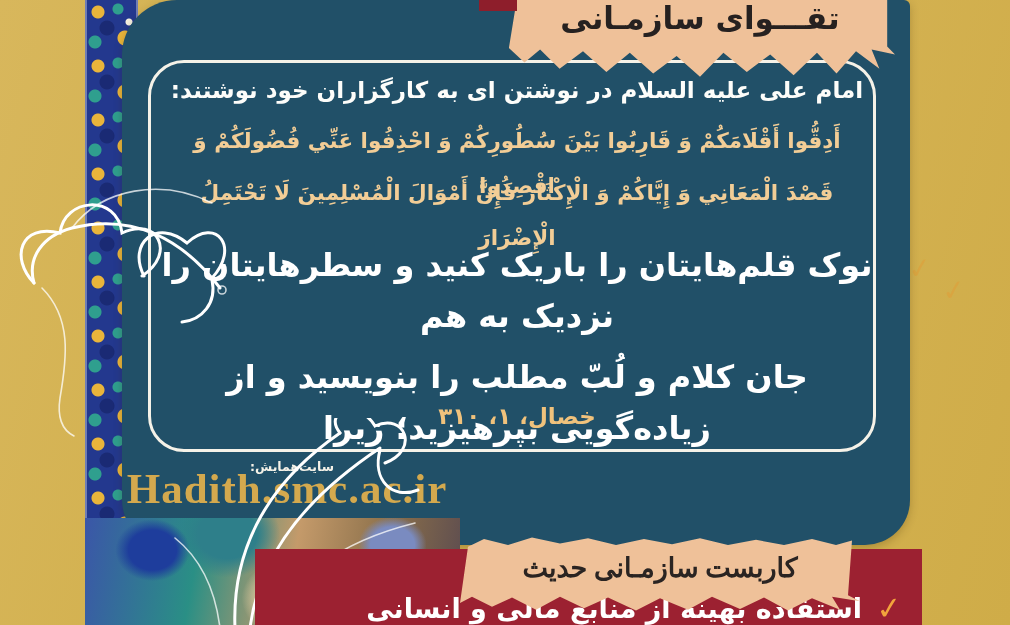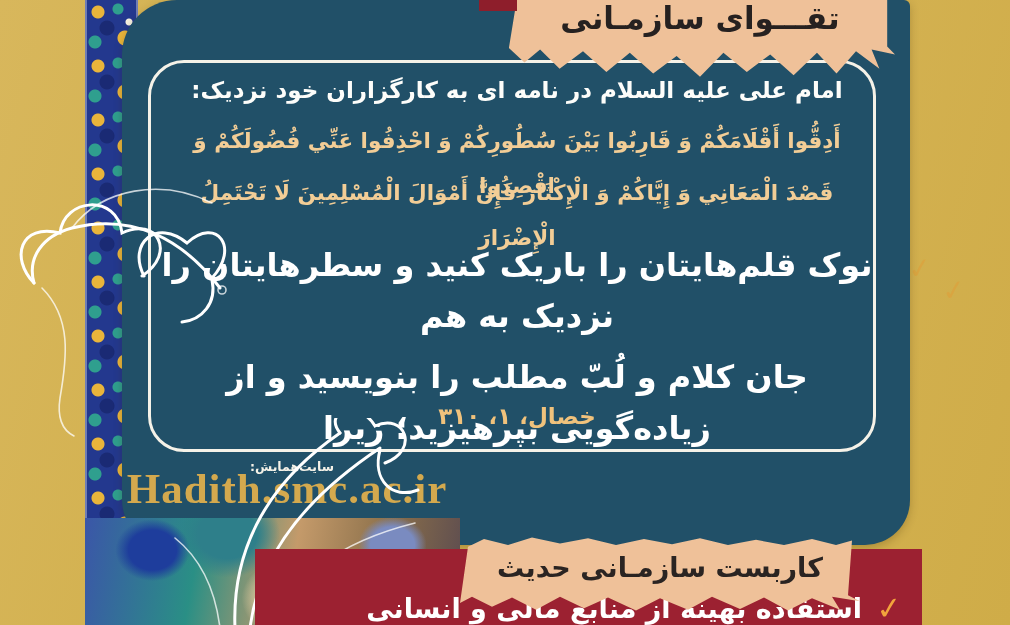--- a/index.html
+++ b/index.html
@@ -81,21 +81,21 @@
   .app-item{ position:absolute; top:44px; right:20px; direction:rtl;
     display:flex; align-items:flex-start; gap:14px; font-weight:bold;}
   .app-item .check{ color:#f2a43c; font-size:31px; line-height:1; transform:rotate(-6deg);}
   .app-item .label{ color:#ffffff; font-size:27px; line-height:1.2;}
   .heading-box{
     position:absolute; left:460px; top:536px; width:400px; height:76px; z-index:6;
     background:#efc199;
     clip-path:polygon(2% 14%,6% 4%,12% 12%,18% 2%,25% 10%,32% 3%,39% 12%,46% 4%,53% 11%,60% 3%,67% 12%,74% 5%,81% 12%,88% 4%,94% 12%,98% 6%,97% 78%,100% 86%,93% 80%,95% 97%,88% 82%,82% 98%,76% 81%,70% 96%,63% 80%,57% 97%,50% 82%,44% 98%,37% 81%,31% 95%,25% 80%,19% 97%,13% 81%,8% 93%,3% 80%,0 88%);
   }
   .heading-box span{ display:block; padding-top:16px; text-align:center;
-    font-size:27px; font-weight:bold; color:#2a2422;}
+    font-size:27px; font-weight:bold; color:#2a2422;font-family:Liberation Serif, serif;}
   
   .gold-check{ position:absolute; z-index:1; color:rgba(228,152,50,.42);
     font-size:28px; font-weight:bold; transform:rotate(-8deg);}
   .gc1{ left:908px; top:252px; } .gc2{ left:942px; top:274px; }
   
   .floral{ position:absolute; z-index:4; }
   .floral path, .floral circle{ fill:none; stroke:#ffffff; stroke-width:3;
     stroke-linecap:round; }
   .floral .thin{ stroke-width:1.6; opacity:.75; }
   .floral-top{ left:12px; top:108px; }
@@ -104,21 +104,21 @@
 </head>
 <body>
 
 <div class="poster">
 
   <div class="tile-strip"></div>
 
   <div class="teal-panel"></div>
   <div class="hadith-frame"></div>
 
-  <div class="txt intro">امام علی علیه السلام در نامه ای به کارگزاران خود نزدیک:</div>
+  <div class="txt intro">امام علی علیه السلام در نوشتن ای به کارگزاران خود نوشتند:</div>
   <div class="txt arabic ar2">قَصْدَ الْمَعَانِي وَ إِيَّاكُمْ وَ الْإِكْثَارَ فَإِنَّ أَمْوَالَ الْمُسْلِمِينَ لَا تَحْتَمِلُ الْإِضْرَارَ</div>
   <div class="txt arabic ar1">أَدِقُّوا أَقْلَامَكُمْ وَ قَارِبُوا بَيْنَ سُطُورِكُمْ وَ احْذِفُوا عَنِّي فُضُولَكُمْ وَ اقْصِدُوا</div>
   <div class="txt fa fa1">نوک قلم‌هایتان را باریک کنید و سطرهایتان را نزدیک به هم</div>
   <div class="txt fa fa3">جان کلام و لُبّ مطلب را بنویسید و از زیاده‌گویی بپرهیزید؛ زیرا</div>
   <div class="ref-row">
     <span class="ref">خصال، ۱، ۳۱۰</span>
   </div>
 
   <div class="site-label">سایت‌همایش:</div>
   <div class="site-url">Hadith.smc.ac.ir</div>

